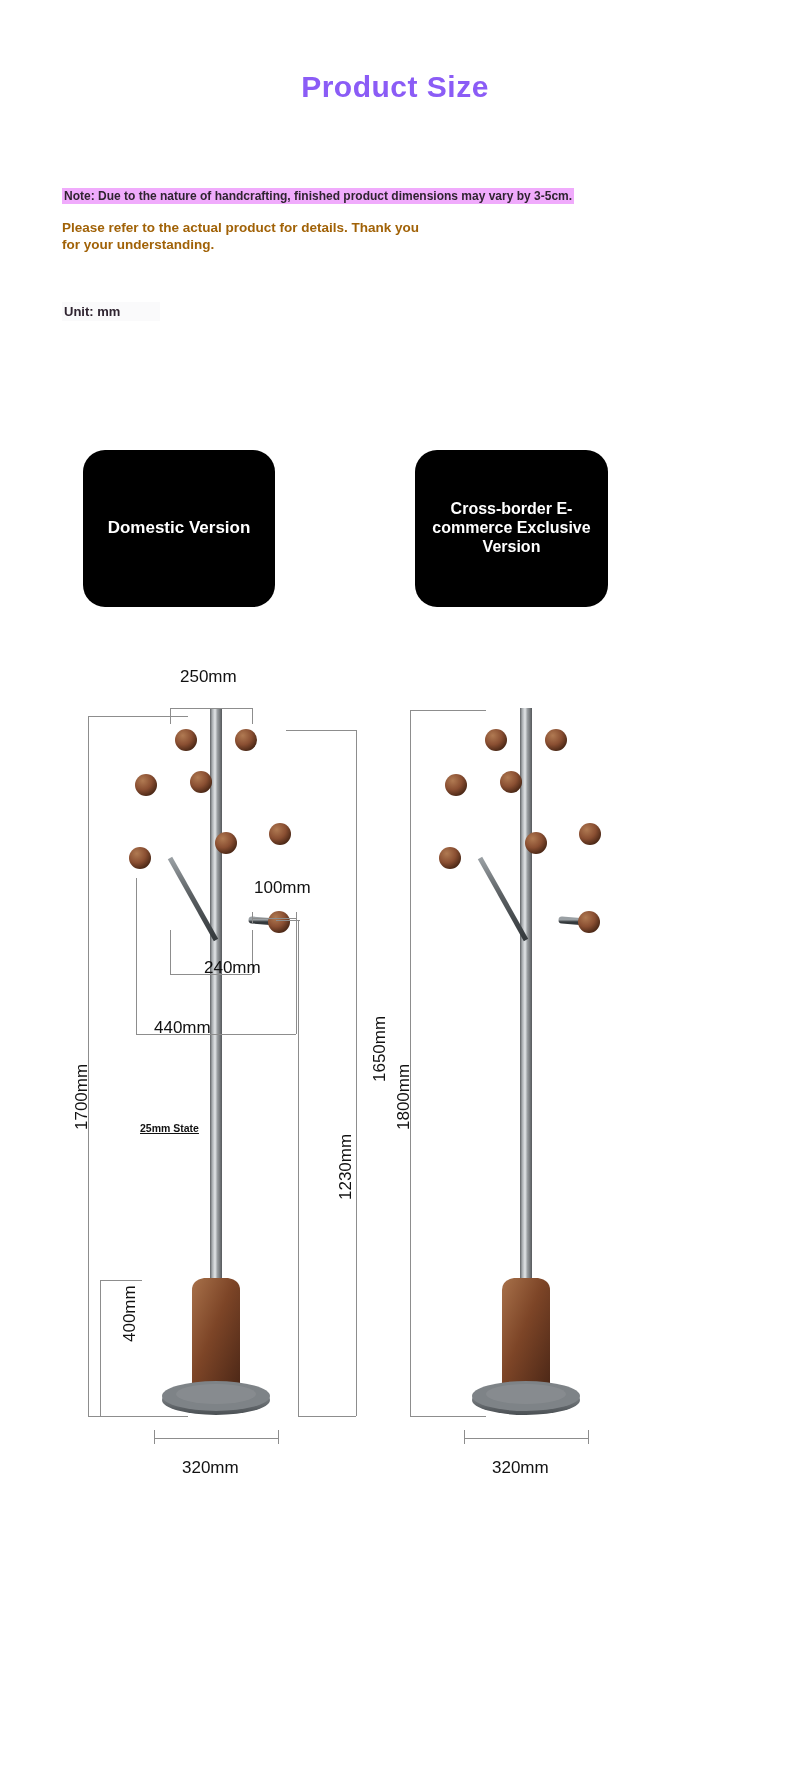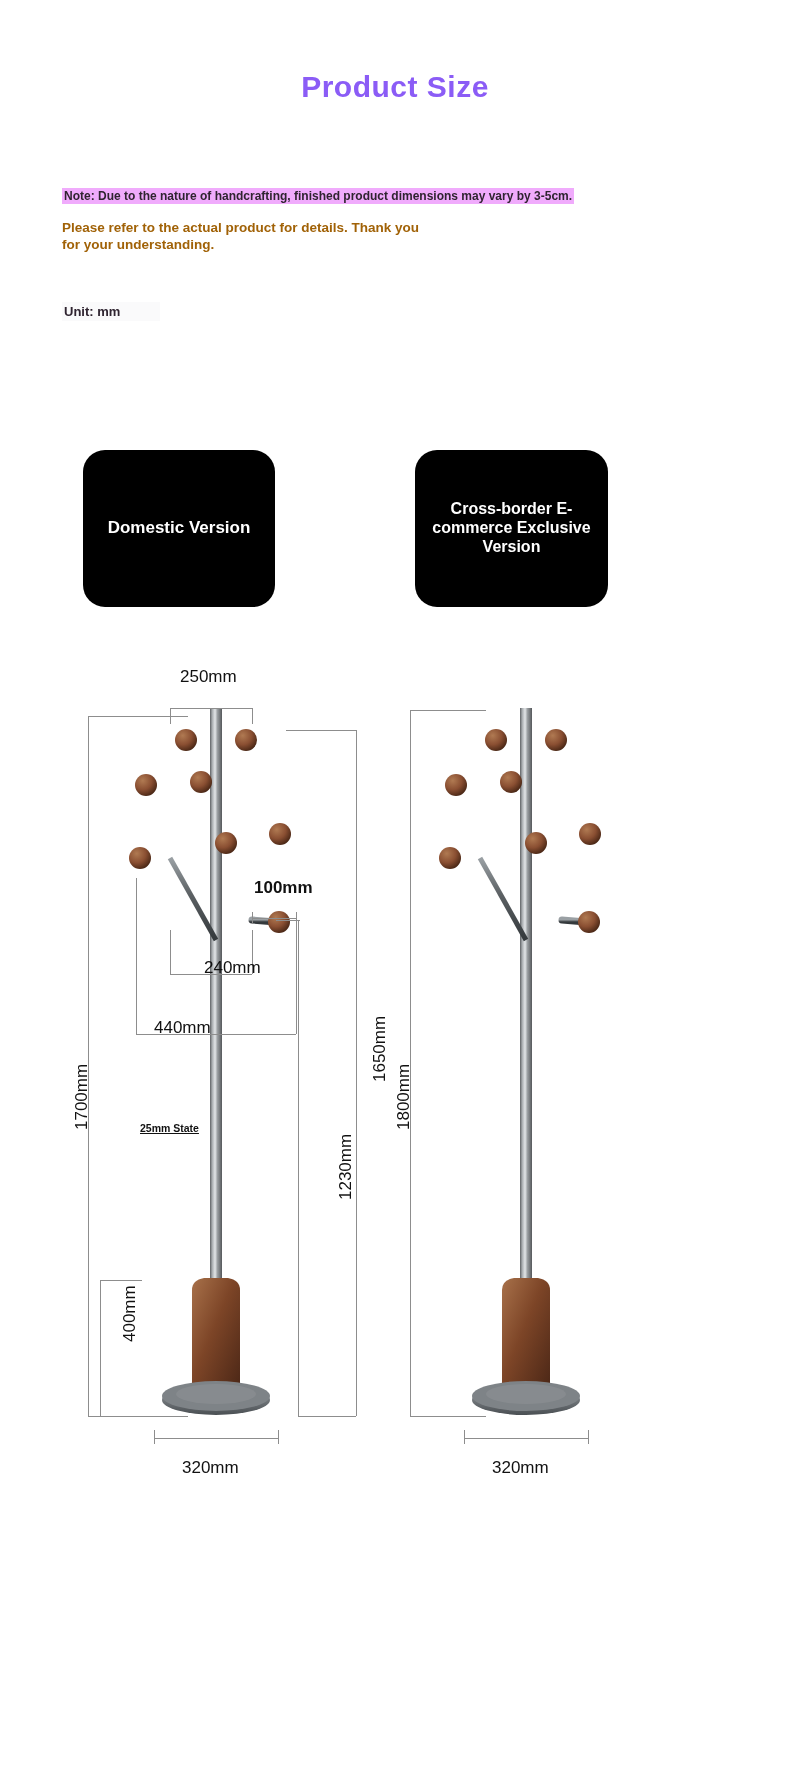--- a/index.html
+++ b/index.html
@@ -191,21 +191,21 @@
 
     <div class="ln v" style="left:64px; top:650px; height:136px;"></div>
     <div class="ln h" style="left:64px; top:650px; width:42px;"></div>
     <div class="ln h" style="left:64px; top:786px; width:42px;"></div>
 
     <div class="ln h" style="left:118px; top:808px; width:124px;"></div>
     <div class="ln v" style="left:118px; top:800px; height:14px;"></div>
     <div class="ln v" style="left:242px; top:800px; height:14px;"></div>
 
     <div class="dim-text" style="left:144px; top:37px;">250mm</div>
-    <div class="dim-text" style="left:218px; top:248px;font-weight:bold;">100mm</div>
+    <div class="dim-text" style="left:218px; top:248px;">100mm</div>
     <div class="dim-text" style="left:136px; top:328px;padding-left:32px;">240mm</div>
     <div class="dim-text" style="left:118px; top:388px;">440mm</div>
     <div class="dim-text small" style="left:104px; top:492px;text-decoration:underline;">25mm State</div>
     <div class="dim-text" style="left:146px; top:828px;">320mm</div>
 
     <div class="dim-vert tall" style="left:36px; top:500px;">1700mm</div>
     <div class="dim-vert tall" style="left:334px; top:452px;">1650mm</div>
     <div class="dim-vert tall" style="left:300px; top:570px;">1230mm</div>
     <div class="dim-vert tall" style="left:84px; top:712px;">400mm</div>
   </div>

